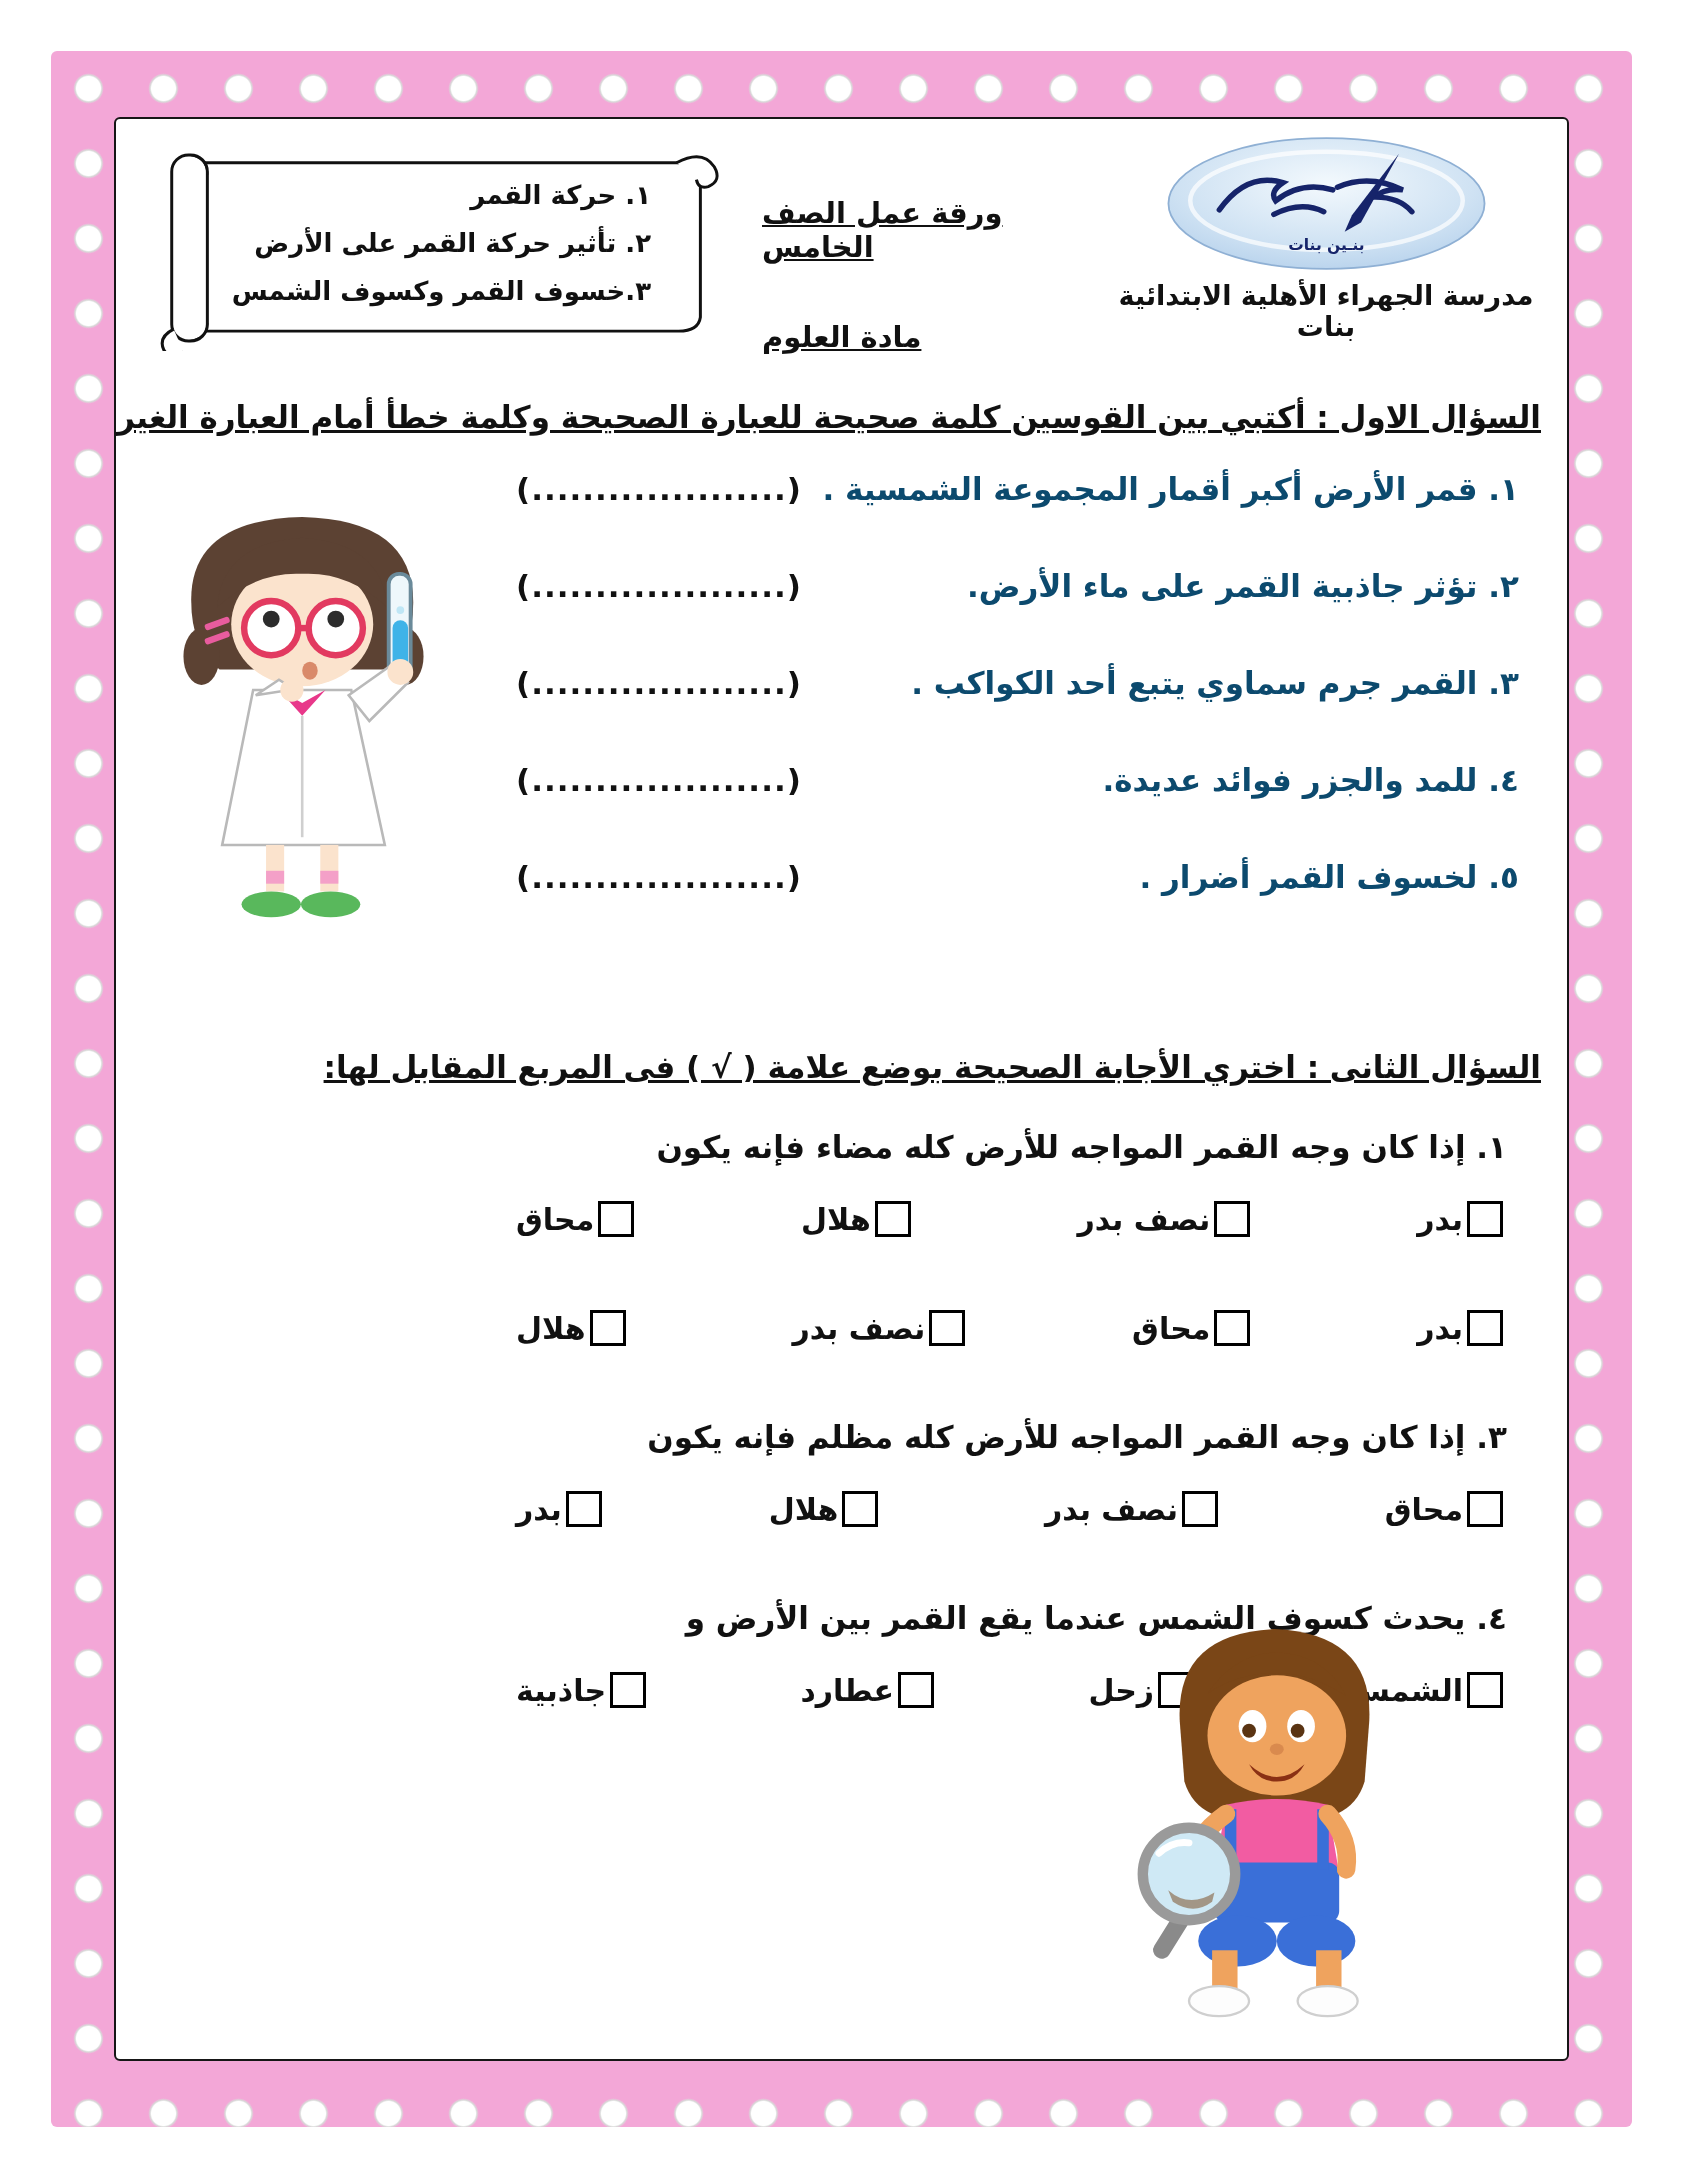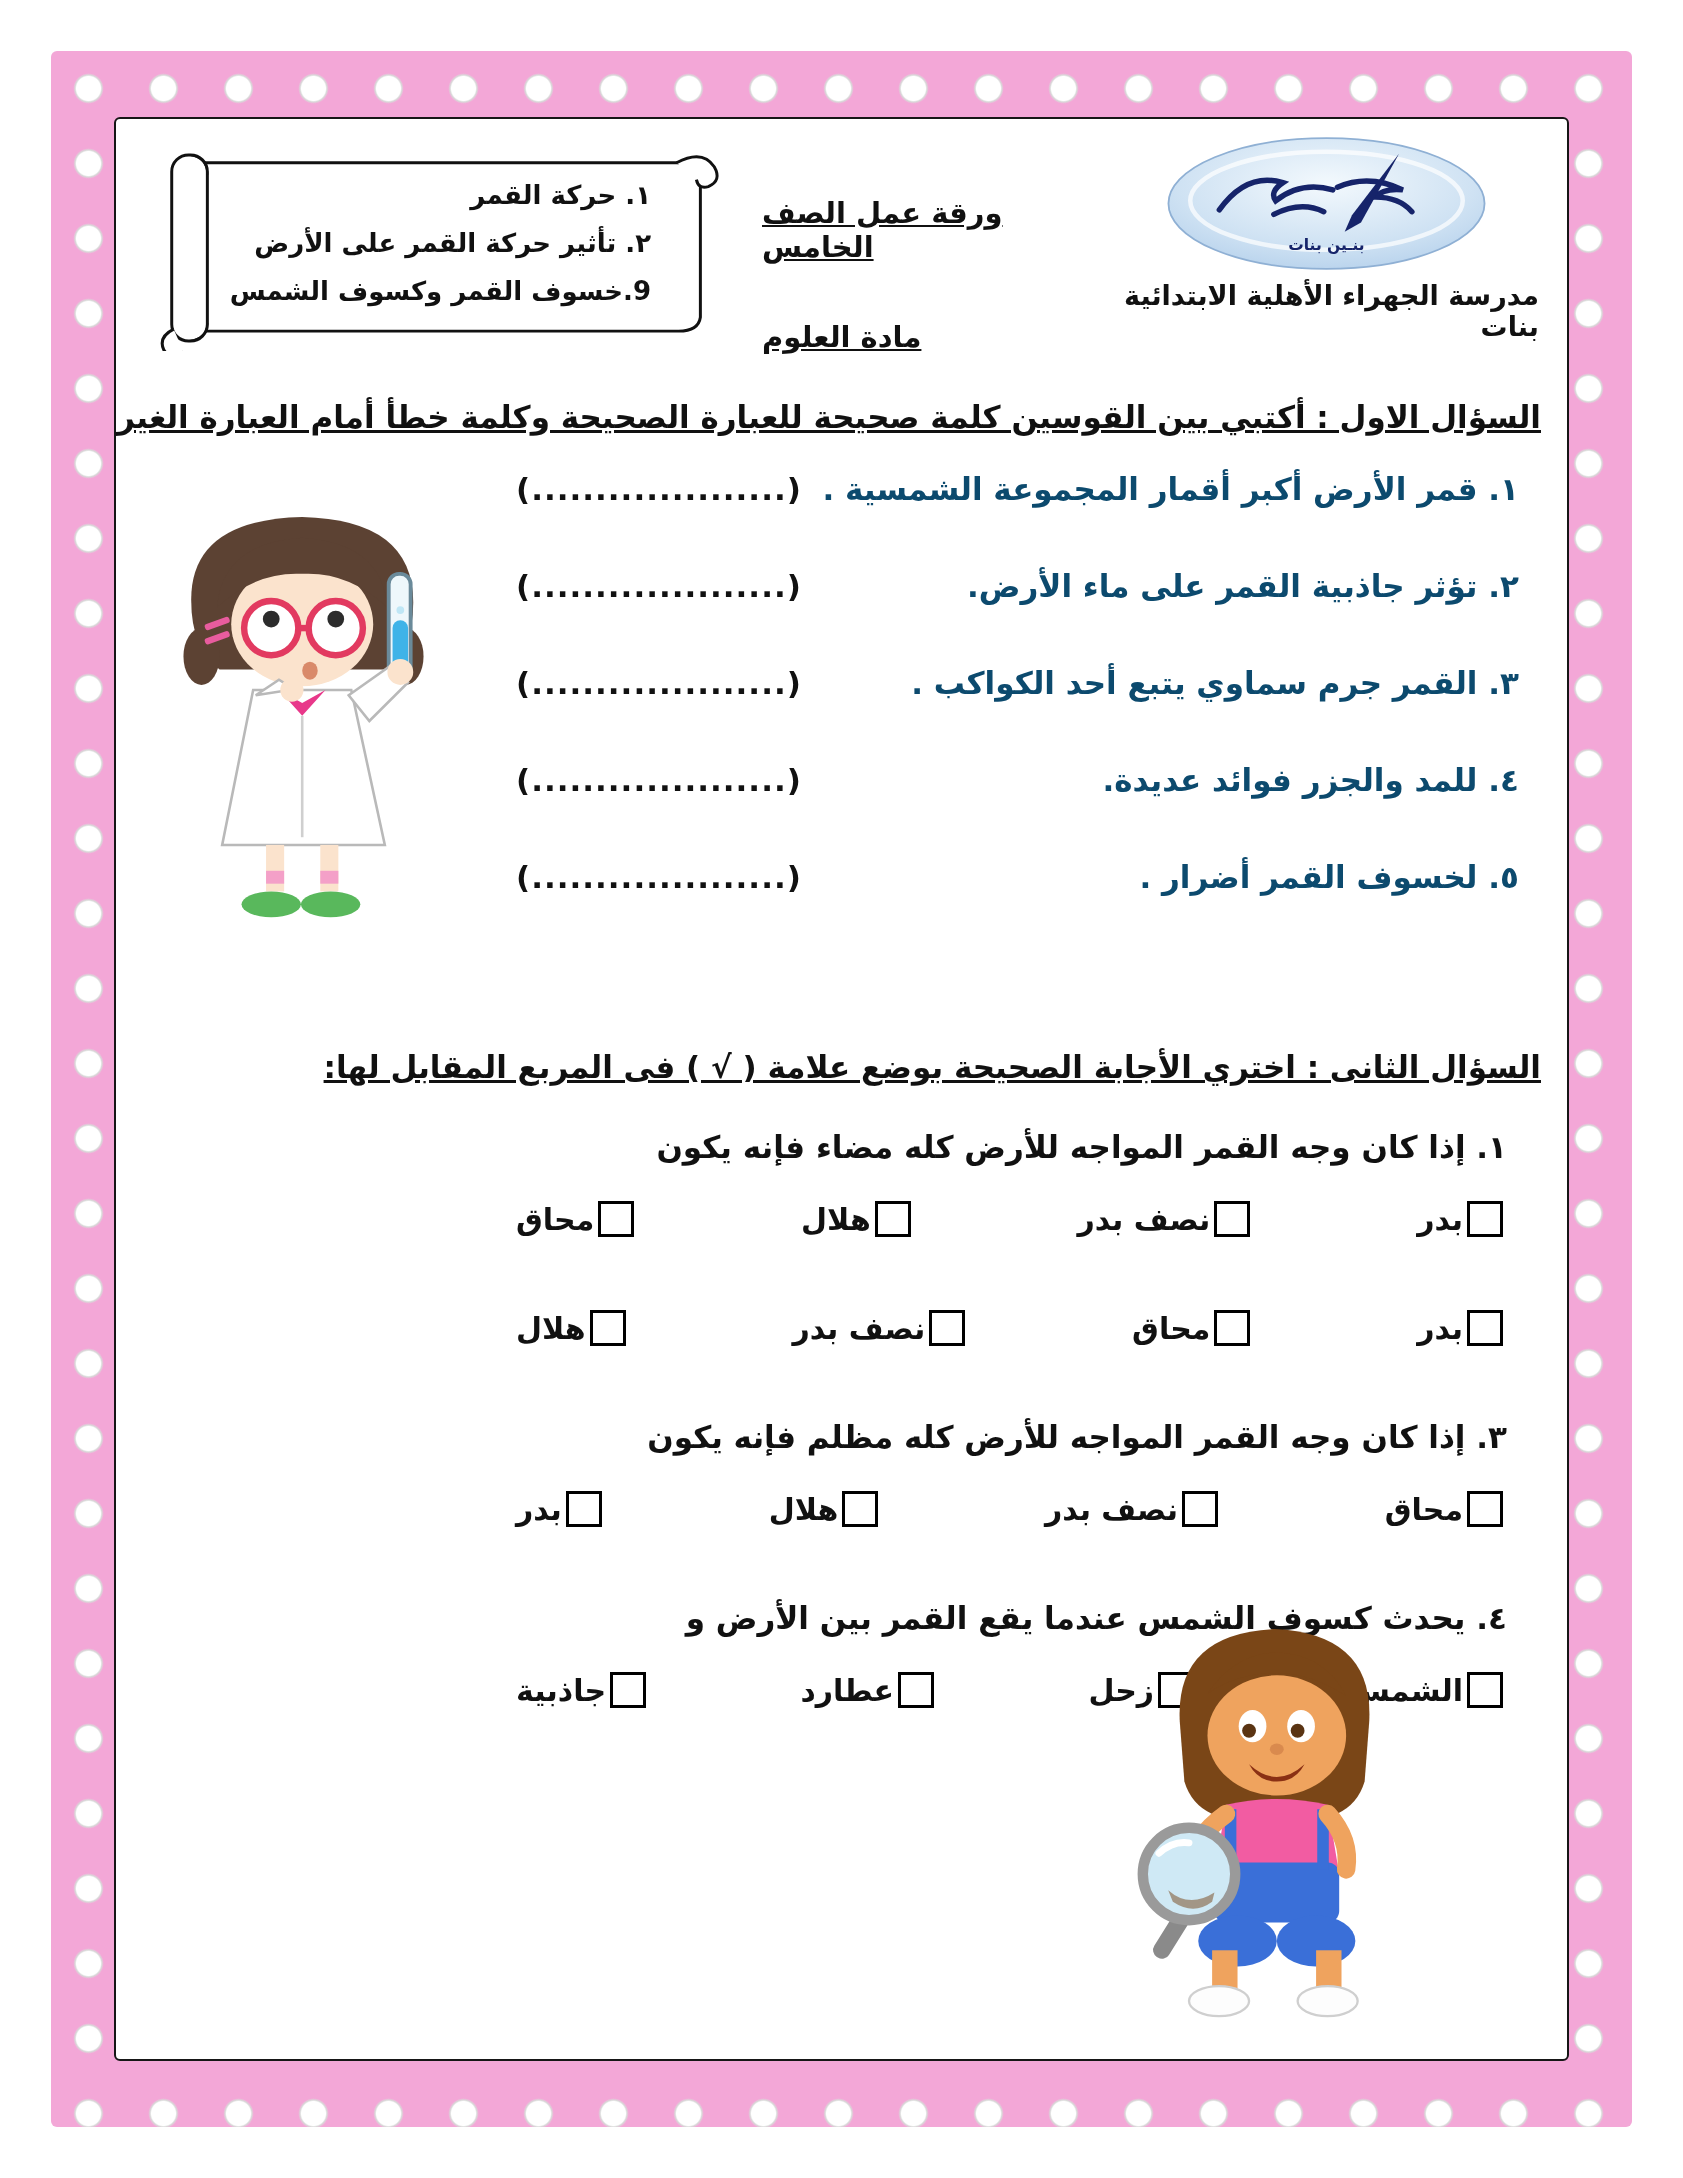--- a/index.html
+++ b/index.html
@@ -12,21 +12,21 @@
     position:absolute;inset:51px;background-color:#f3a7d7;border-radius:6px;
     background-image:radial-gradient(circle,#ffffff 12px,#d9d9d9 13.4px,rgba(217,217,217,0) 15.3px);
     background-size:75px 75px;
   }
   .content{
     position:absolute;inset:117px 114px;background:#ffffff;border:2px solid #161616;
     border-radius:6px;padding:10px 24px;box-sizing:border-box;direction:rtl;overflow:hidden;
   }
   
   .header{display:flex;justify-content:space-between;align-items:flex-start;min-height:238px;padding:6px 4px 0 4px;}
-  .logo-block{width:426px;text-align:right;}
+  .logo-block{width:426px;text-align:center;}
   .logo{width:327px;height:137px;display:block;margin:0 auto;}
   .school-name{font-size:27px;font-weight:bold;margin-top:8px;color:#111;}
   .titles{width:327px;padding-top:61px;text-align:left;}
   .ws-title{font-size:29px;font-weight:bold;text-decoration:underline;color:#111;}
   .subject{font-size:29px;font-weight:bold;text-decoration:underline;margin-top:56px;color:#111;}
   .scroll-banner{position:relative;width:594px;height:216px;}
   .scroll-banner svg{position:absolute;inset:0;width:100%;height:100%;}
   .scroll-lines{position:absolute;top:36px;right:87px;left:77px;text-align:right;
     font-size:26px;font-weight:bold;line-height:1.85;color:#111;}
   
@@ -91,21 +91,21 @@
         <path d="M58 28 L538 28 Q560 28 562 44 L562 184 Q560 198 540 198 L58 198 Z" fill="#ffffff" stroke="#111" stroke-width="3"></path>
         <path d="M538 28 Q564 14 576 32 Q584 46 570 52 Q560 55 558 45" fill="#ffffff" stroke="#111" stroke-width="3"></path>
         <rect x="28" y="20" width="36" height="188" rx="17" fill="#ffffff" stroke="#111" stroke-width="3"></rect>
         <path d="M46 20 Q64 23 64 40" fill="none" stroke="#111" stroke-width="2"></path>
         <path d="M46 208 Q64 205 64 190" fill="none" stroke="#111" stroke-width="2"></path>
         <path d="M30 196 Q14 204 20 217 Q27 228 40 219" fill="#ffffff" stroke="#111" stroke-width="3"></path>
       </svg>
       <div class="scroll-lines">
         <div>١. حركة القمر</div>
         <div>٢. تأثير حركة القمر على الأرض</div>
-        <div>9.خسوف القمر وكسوف الشمس</div>
+        <div>٣.خسوف القمر وكسوف الشمس</div>
       </div>
     </div>
   </div>
 
   <div class="q1-heading">السؤال الاول : أكتبي بين القوسين كلمة صحيحة للعبارة الصحيحة وكلمة خطأ أمام العبارة الغير صحيحة:</div>
 
   <div class="q1-body">
     <div class="girl-wrap">
       <svg viewBox="0 0 230 330">
         <path d="M28 78 Q28 16 114 14 Q200 16 200 80 Q200 118 178 132 L50 132 Q28 116 28 78 Z" fill="#5c4233"></path>

